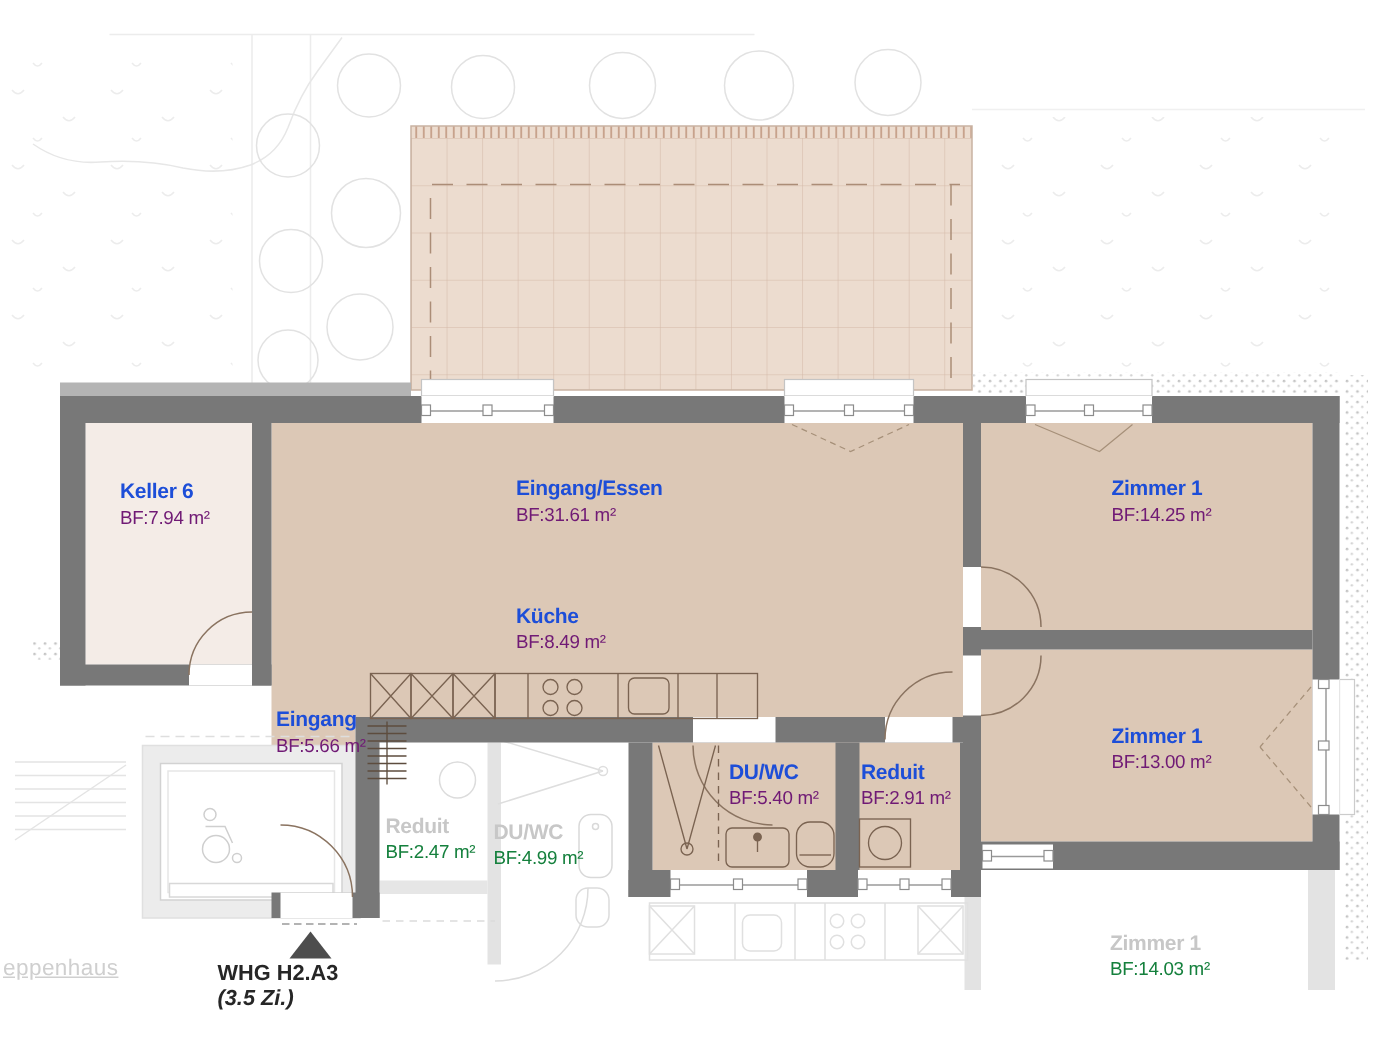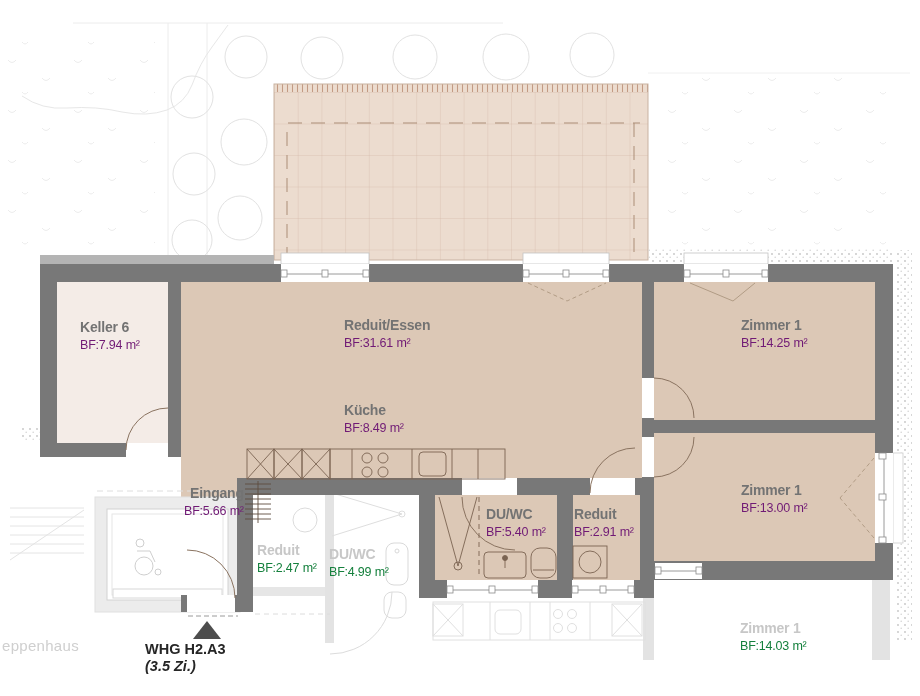--- a/index.html
+++ b/index.html
@@ -1,24 +1,24 @@
 <!DOCTYPE html>
 <html><head>
 <meta charset="utf-8">
 <style>
   html,body{margin:0;padding:0;background:#ffffff;}
   body{width:920px;height:696px;overflow:hidden;font-family:"Liberation Sans",sans-serif;}
   #plan{position:relative;width:920px;height:696px;background:#fff;}
   #plan svg{position:absolute;left:0;top:0;}
   .room-label{position:absolute;line-height:1.1;letter-spacing:-0.2px;pointer-events:none;}
-  .room-label .rname{display:block;font-weight:bold;font-size:14px;color:#737373;}
+  .room-label .rname{display:block;font-weight:bold;font-size:14px;color:#1d4ed8;}
   .room-label .rarea{display:block;font-size:12.5px;color:#701a75;margin-top:4px;}
   .room-label.faded .rname{color:#c7c7c7;}
   .room-label.faded .rarea{color:#15803d;}
-  .stairwell{position:absolute;left:2px;top:637px;font-size:15px;color:#cfcfcf;letter-spacing:0.3px;}
+  .stairwell{position:absolute;left:2px;top:637px;font-size:15px;color:#cfcfcf;letter-spacing:0.3px;text-decoration:underline;}
   .marker-text{position:absolute;left:145px;top:641px;width:130px;text-align:left;
     font-weight:bold;font-size:14.5px;color:#262626;line-height:1.18;}
   .marker-text .l2{display:block;font-style:italic;}
 </style>
 </head>
 <body>
 
 <div id="plan">
 <svg width="920" height="696" viewBox="0 0 920 696">
   <defs>
@@ -261,36 +261,36 @@
   </g>
 
   <polygon points="207,621 193,639 221,639" fill="#4d4d4d"></polygon>
 </svg>
 
   <div class="room-label" style="left:80px;top:320px;">
     <span class="rname">Keller 6</span>
     <span class="rarea">BF:7.94 m²</span>
   </div>
   <div class="room-label" style="left:344px;top:318px;">
-    <span class="rname">Reduit/Essen</span>
+    <span class="rname">Eingang/Essen</span>
     <span class="rarea">BF:31.61 m²</span>
   </div>
   <div class="room-label" style="left:344px;top:403px;">
     <span class="rname">Küche</span>
     <span class="rarea">BF:8.49 m²</span>
   </div>
   <div class="room-label" style="left:741px;top:318px;">
     <span class="rname">Zimmer 1</span>
     <span class="rarea">BF:14.25 m²</span>
   </div>
   <div class="room-label" style="left:741px;top:483px;">
     <span class="rname">Zimmer 1</span>
     <span class="rarea">BF:13.00 m²</span>
   </div>
-  <div class="room-label" style="left:184px;top:486px;text-align:right;">
+  <div class="room-label" style="left:184px;top:472px;">
     <span class="rname">Eingang</span>
     <span class="rarea">BF:5.66 m²</span>
   </div>
   <div class="room-label" style="left:486px;top:507px;">
     <span class="rname">DU/WC</span>
     <span class="rarea">BF:5.40 m²</span>
   </div>
   <div class="room-label" style="left:574px;top:507px;">
     <span class="rname">Reduit</span>
     <span class="rarea">BF:2.91 m²</span>

